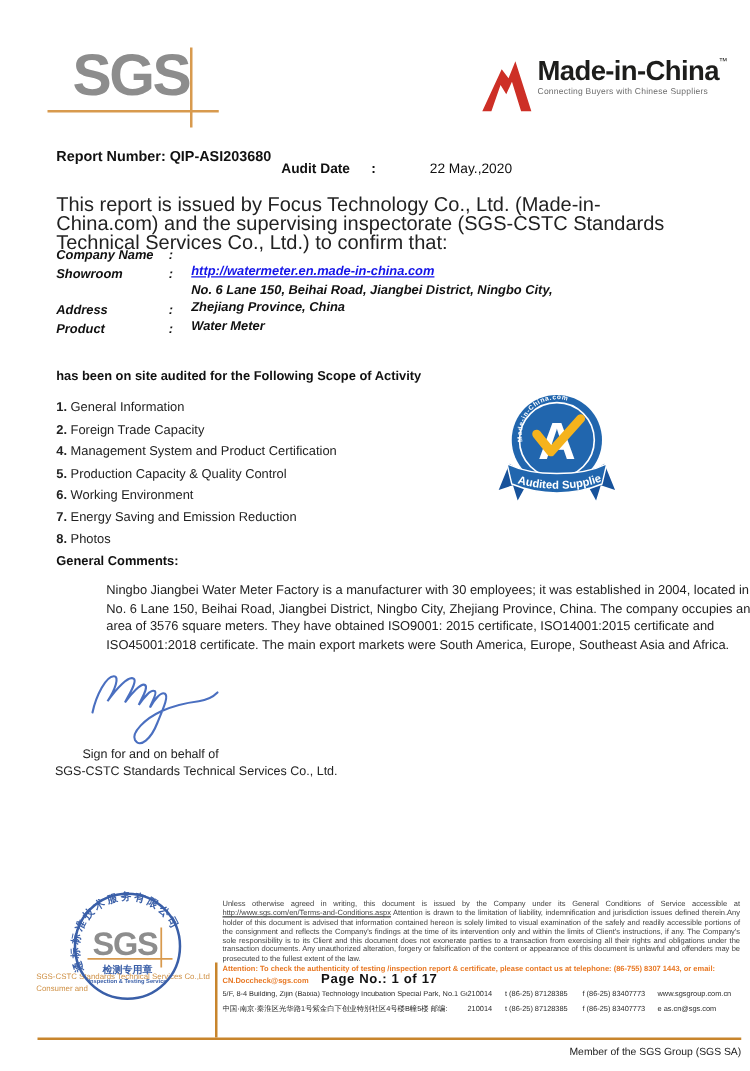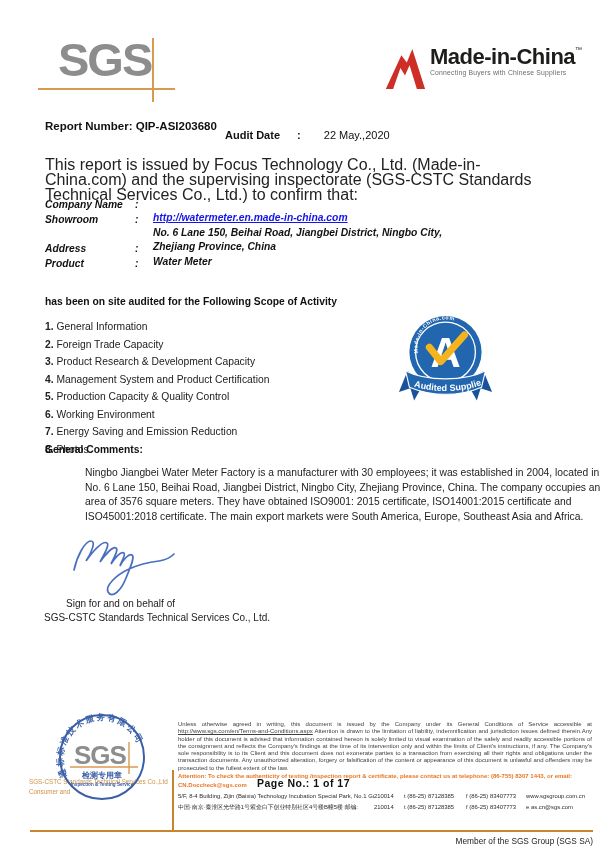--- a/index.html
+++ b/index.html
@@ -78,21 +78,21 @@
       <span class="mic-name">Made-in-China</span><span class="mic-tm">™</span>
     </span>
     <div class="mic-tag">Connecting Buyers with Chinese Suppliers</div>
   </span>
 </div>
 
 <div class="abs report-number" style="left:45px;top:120px;">Report Number: QIP-ASI203680</div>
 <div class="abs audit-row" style="left:225px;top:129px;width:330px;">
   <span>Audit Date</span>
   <span style="margin-left:14px;">:</span>
-  <span style="margin-left:20px;font-weight:normal;text-align:center;">22 May.,2020</span>
+  <span style="margin-left:40px;font-weight:normal;text-align:center;">22 May.,2020</span>
 </div>
 
 <div class="abs para" style="left:45px;top:157px;width:512px;">This report is issued by Focus Technology Co., Ltd. (Made-in-China.com) and the supervising inspectorate (SGS-CSTC Standards Technical Services Co., Ltd.) to confirm that:</div>
 
 <div class="abs info-table" style="left:45px;top:199px;width:512px;">
   <div class="info-row">
     <span class="info-label">Company Name</span>
     <span class="info-colon">:</span>
   </div>
   <div class="info-row">
@@ -112,21 +112,20 @@
     <span class="info-colon">:</span>
     <span class="info-value">Water Meter</span>
   </div>
 </div>
 
 <div class="abs section-heading" style="left:45px;top:296px;">has been on site audited for the Following Scope of Activity</div>
 
 <div class="abs scope-list" style="left:45px;top:318px;width:330px;">
   <div><span class="scope-num">1.</span> <span>General Information</span></div>
   <div><span class="scope-num">2.</span> <span>Foreign Trade Capacity</span></div>
-  <div><span class="scope-num">3.</span> <span>Product Research &amp; Development Capacity</span></div>
   <div><span class="scope-num">4.</span> <span>Management System and Product Certification</span></div>
   <div><span class="scope-num">5.</span> <span>Production Capacity &amp; Quality Control</span></div>
   <div><span class="scope-num">6.</span> <span>Working Environment</span></div>
   <div><span class="scope-num">7.</span> <span>Energy Saving and Emission Reduction</span></div>
   <div><span class="scope-num">8.</span> <span>Photos</span></div>
 </div>
 
 <div class="abs" style="left:398px;top:312px;">
   <svg width="95" height="100" viewBox="0 0 100 105">
     <defs>

